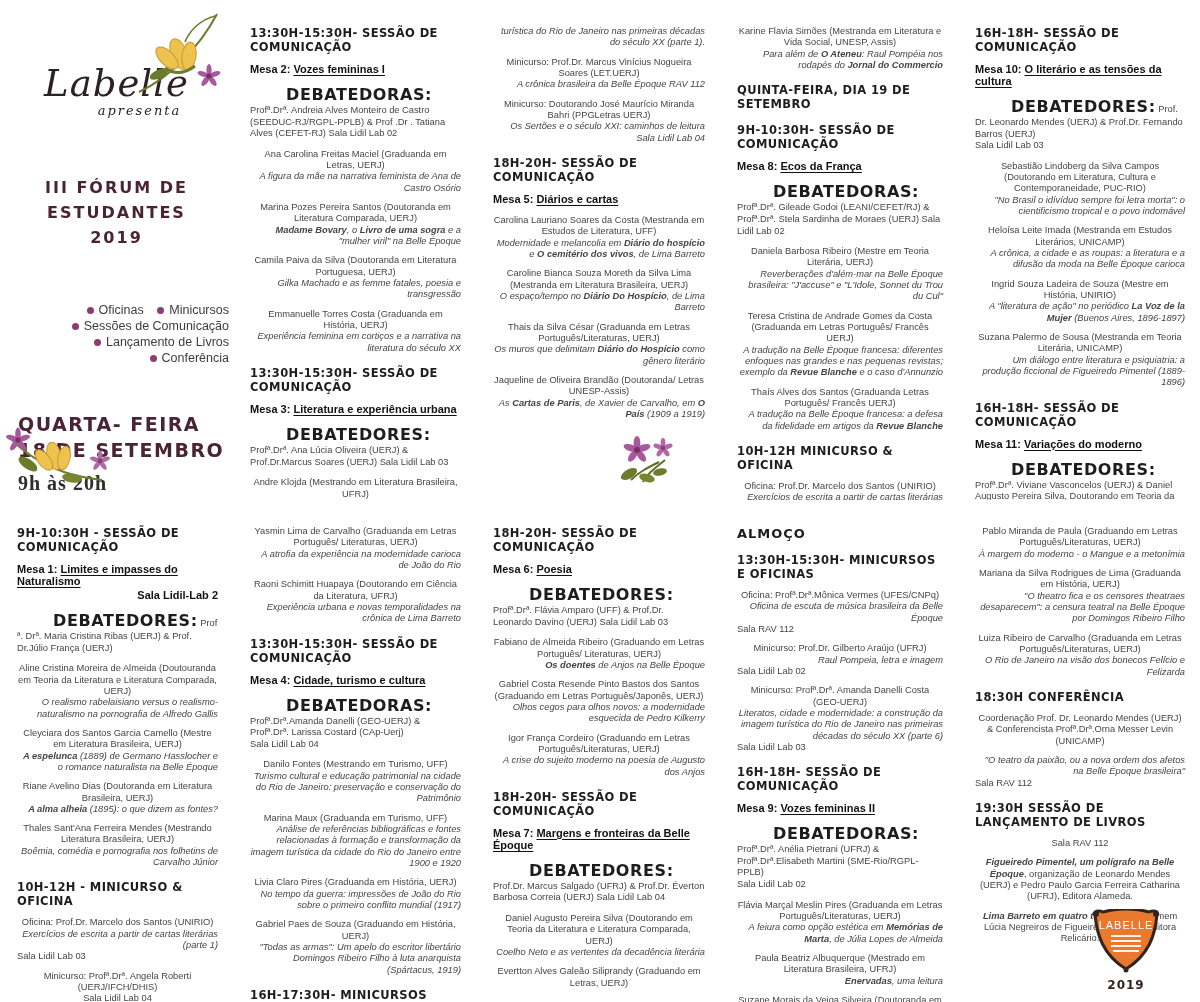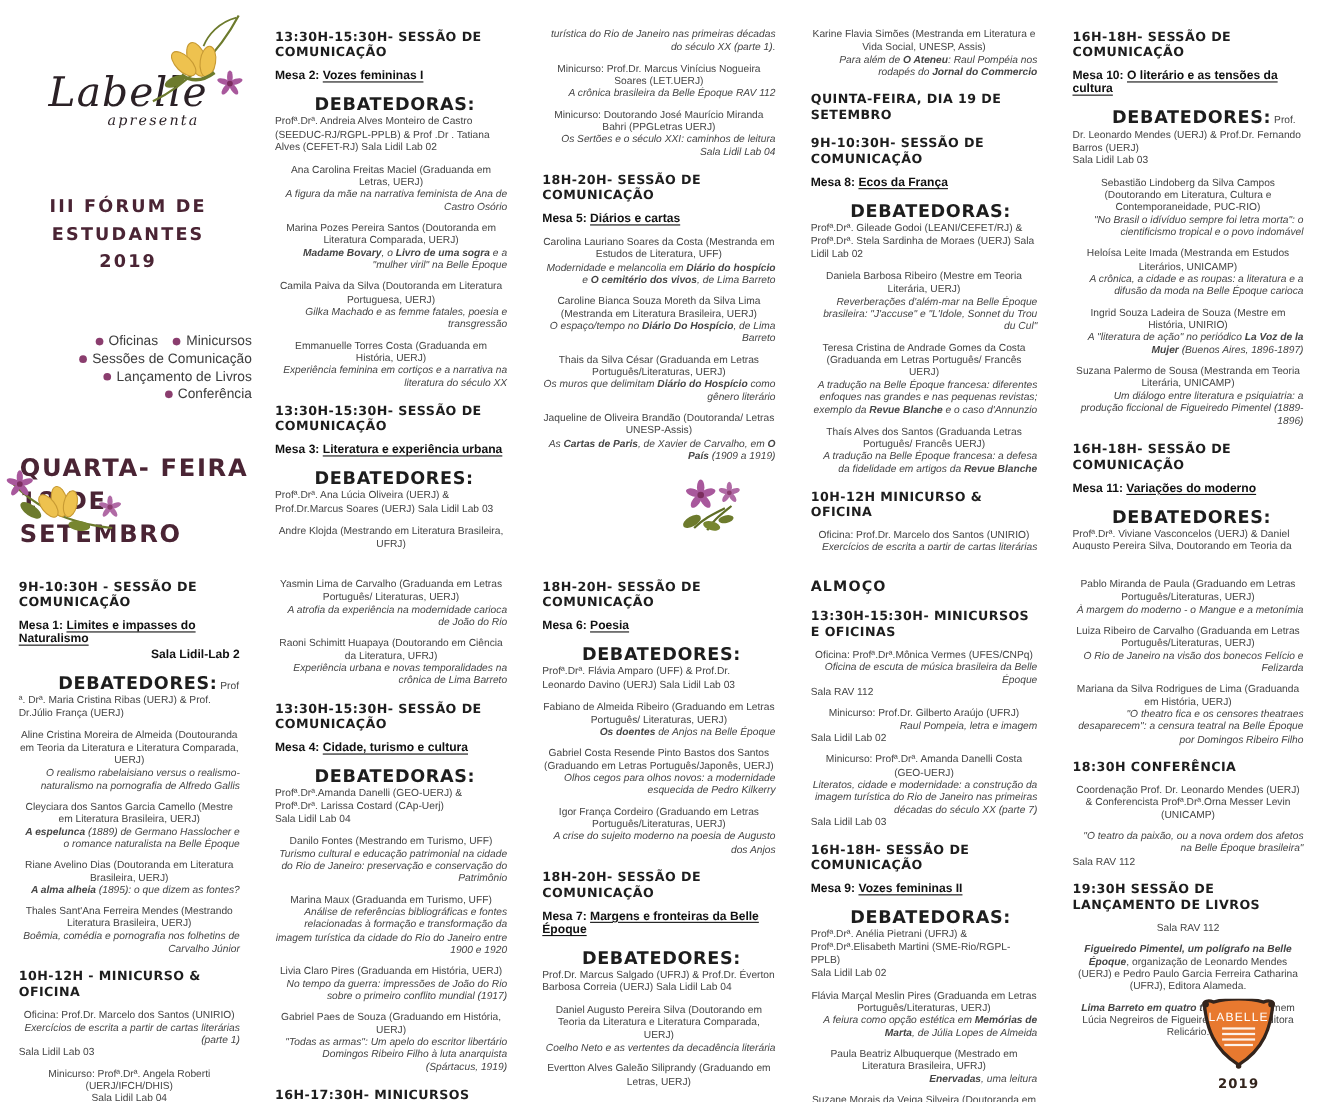--- a/index.html
+++ b/index.html
@@ -29,21 +29,21 @@
   .brand{font-family:"DejaVu Serif",serif;font-style:italic;font-size:37px;color:#2b2126;
     text-align:center;margin-top:62px;letter-spacing:1px;}
   .tagline{font-family:"DejaVu Serif",serif;font-style:italic;font-size:13px;color:#2b2126;
     text-align:center;margin-top:-2px;letter-spacing:2px;padding-left:46px;}
   .forum-title{margin-top:58px;text-align:center;font-family:"DejaVu Sans",sans-serif;
     font-weight:700;font-size:16px;letter-spacing:2px;color:#4a2434;line-height:1.55;}
   .bullets{width:204px;margin:52px 4px 0 auto;text-align:right;font-size:12.5px;color:#3d3d3d;}
   .bullet-item{display:inline-block;margin:1px 0 1px 10px;white-space:nowrap;}
   .dot{display:inline-block;width:7px;height:7px;border-radius:50%;background:#8a3d6e;margin-right:5px;}
   .when{margin:46px 0 0 18px;font-family:"DejaVu Sans",sans-serif;color:#4a2434;}
-  .when-day,.when-date{font-weight:700;font-size:22px;letter-spacing:1.5px;line-height:1.35;}
+  .when-day,.when-date{font-weight:700;font-size:19px;letter-spacing:1.5px;line-height:1.35;}
   .when-time{font-weight:700;font-size:20px;color:#2e2e2e;margin-top:8px;letter-spacing:1px;font-family:Liberation Serif, serif;}
   .corner-tr{position:absolute;top:8px;right:4px;}
   .corner-bl{position:absolute;bottom:6px;left:2px;}
   
   .shield-wrap{position:absolute;right:28px;bottom:10px;width:92px;text-align:center;}
   .shield-year{font-family:"DejaVu Sans",sans-serif;font-weight:700;font-size:12px;
     color:#33241c;letter-spacing:1px;margin-top:1px;}
 </style>
 </head>
 <body>
@@ -360,21 +360,21 @@
         <div class="work">Oficina de escuta de música brasileira da Belle Époque</div>
         <div class="tail">Sala RAV 112</div>
       </div>
       <div class="entry">
         <div class="author">Minicurso: Prof.Dr. Gilberto Araújo (UFRJ)</div>
         <div class="work">Raul Pompeia, letra e imagem</div>
         <div class="tail">Sala Lidil Lab 02</div>
       </div>
       <div class="entry">
         <div class="author">Minicurso: Profª.Drª. Amanda Danelli Costa (GEO-UERJ)</div>
-        <div class="work">Literatos, cidade e modernidade: a construção da imagem turística do Rio de Janeiro nas primeiras décadas do século XX (parte 7)</div>
+        <div class="work">Literatos, cidade e modernidade: a construção da imagem turística do Rio de Janeiro nas primeiras décadas do século XX (parte 6)</div>
         <div class="tail">Sala Lidil Lab 03</div>
       </div>
       <div class="hand">16H-18H- SESSÃO DE COMUNICAÇÃO</div>
       <div class="mesa"><span class="mesa-label">Mesa 9:</span> <span class="mesa-title">Vozes femininas II</span></div>
       <div class="deb"><span class="deb-label">DEBATEDORAS:</span> <span class="deb-text">Profª.Drª. Anélia Pietrani (UFRJ) &amp; Profª.Drª.Elisabeth Martini (SME-Rio/RGPL-PPLB)
 Sala Lidil Lab 02</span></div>
       <div class="entry">
         <div class="author">Flávia Marçal Meslin Pires (Graduanda em Letras Português/Literaturas, UERJ)</div>
         <div class="work">A feiura como opção estética em <b>Memórias de Marta</b>, de Júlia Lopes de Almeida</div>
       </div>
@@ -400,27 +400,27 @@
         <rect x="28" y="36" width="30" height="2" fill="#ffffff" opacity="0.9"></rect>
         <rect x="30" y="41" width="26" height="2" fill="#ffffff" opacity="0.9"></rect>
       </svg>
       <div class="shield-year">2019</div>
     </div>
   <div class="entry">
         <div class="author">Pablo Miranda de Paula (Graduando em Letras Português/Literaturas, UERJ)</div>
         <div class="work">À margem do moderno - o Mangue e a metonímia</div>
       </div>
       <div class="entry">
+        <div class="author">Mariana da Silva Rodrigues de Lima (Graduanda em História, UERJ)</div>
+        <div class="work">"O theatro fica e os censores theatraes desaparecem": a censura teatral na Belle Époque por Domingos Ribeiro Filho</div>
+      </div>
+      <div class="entry">
         <div class="author">Luiza Ribeiro de Carvalho (Graduanda em Letras Português/Literaturas, UERJ)</div>
         <div class="work">O Rio de Janeiro na visão dos bonecos Felício e Felizarda</div>
       </div>
-      <div class="entry">
-        <div class="author">Mariana da Silva Rodrigues de Lima (Graduanda em História, UERJ)</div>
-        <div class="work">"O theatro fica e os censores theatraes desaparecem": a censura teatral na Belle Époque por Domingos Ribeiro Filho</div>
-      </div>
       <div class="hand">18:30H CONFERÊNCIA</div>
       <div class="entry">
         <div class="author">Coordenação Prof. Dr. Leonardo Mendes (UERJ) &amp; Conferencista Profª.Drª.Orna Messer Levin (UNICAMP)</div>
       </div>
       <div class="entry">
         <div class="work">"O teatro da paixão, ou a nova ordem dos afetos na Belle Époque brasileira"</div>
         <div class="tail">Sala RAV 112</div>
       </div>
       <div class="hand">19:30H SESSÃO DE LANÇAMENTO DE LIVROS</div>
       <div class="entry">

